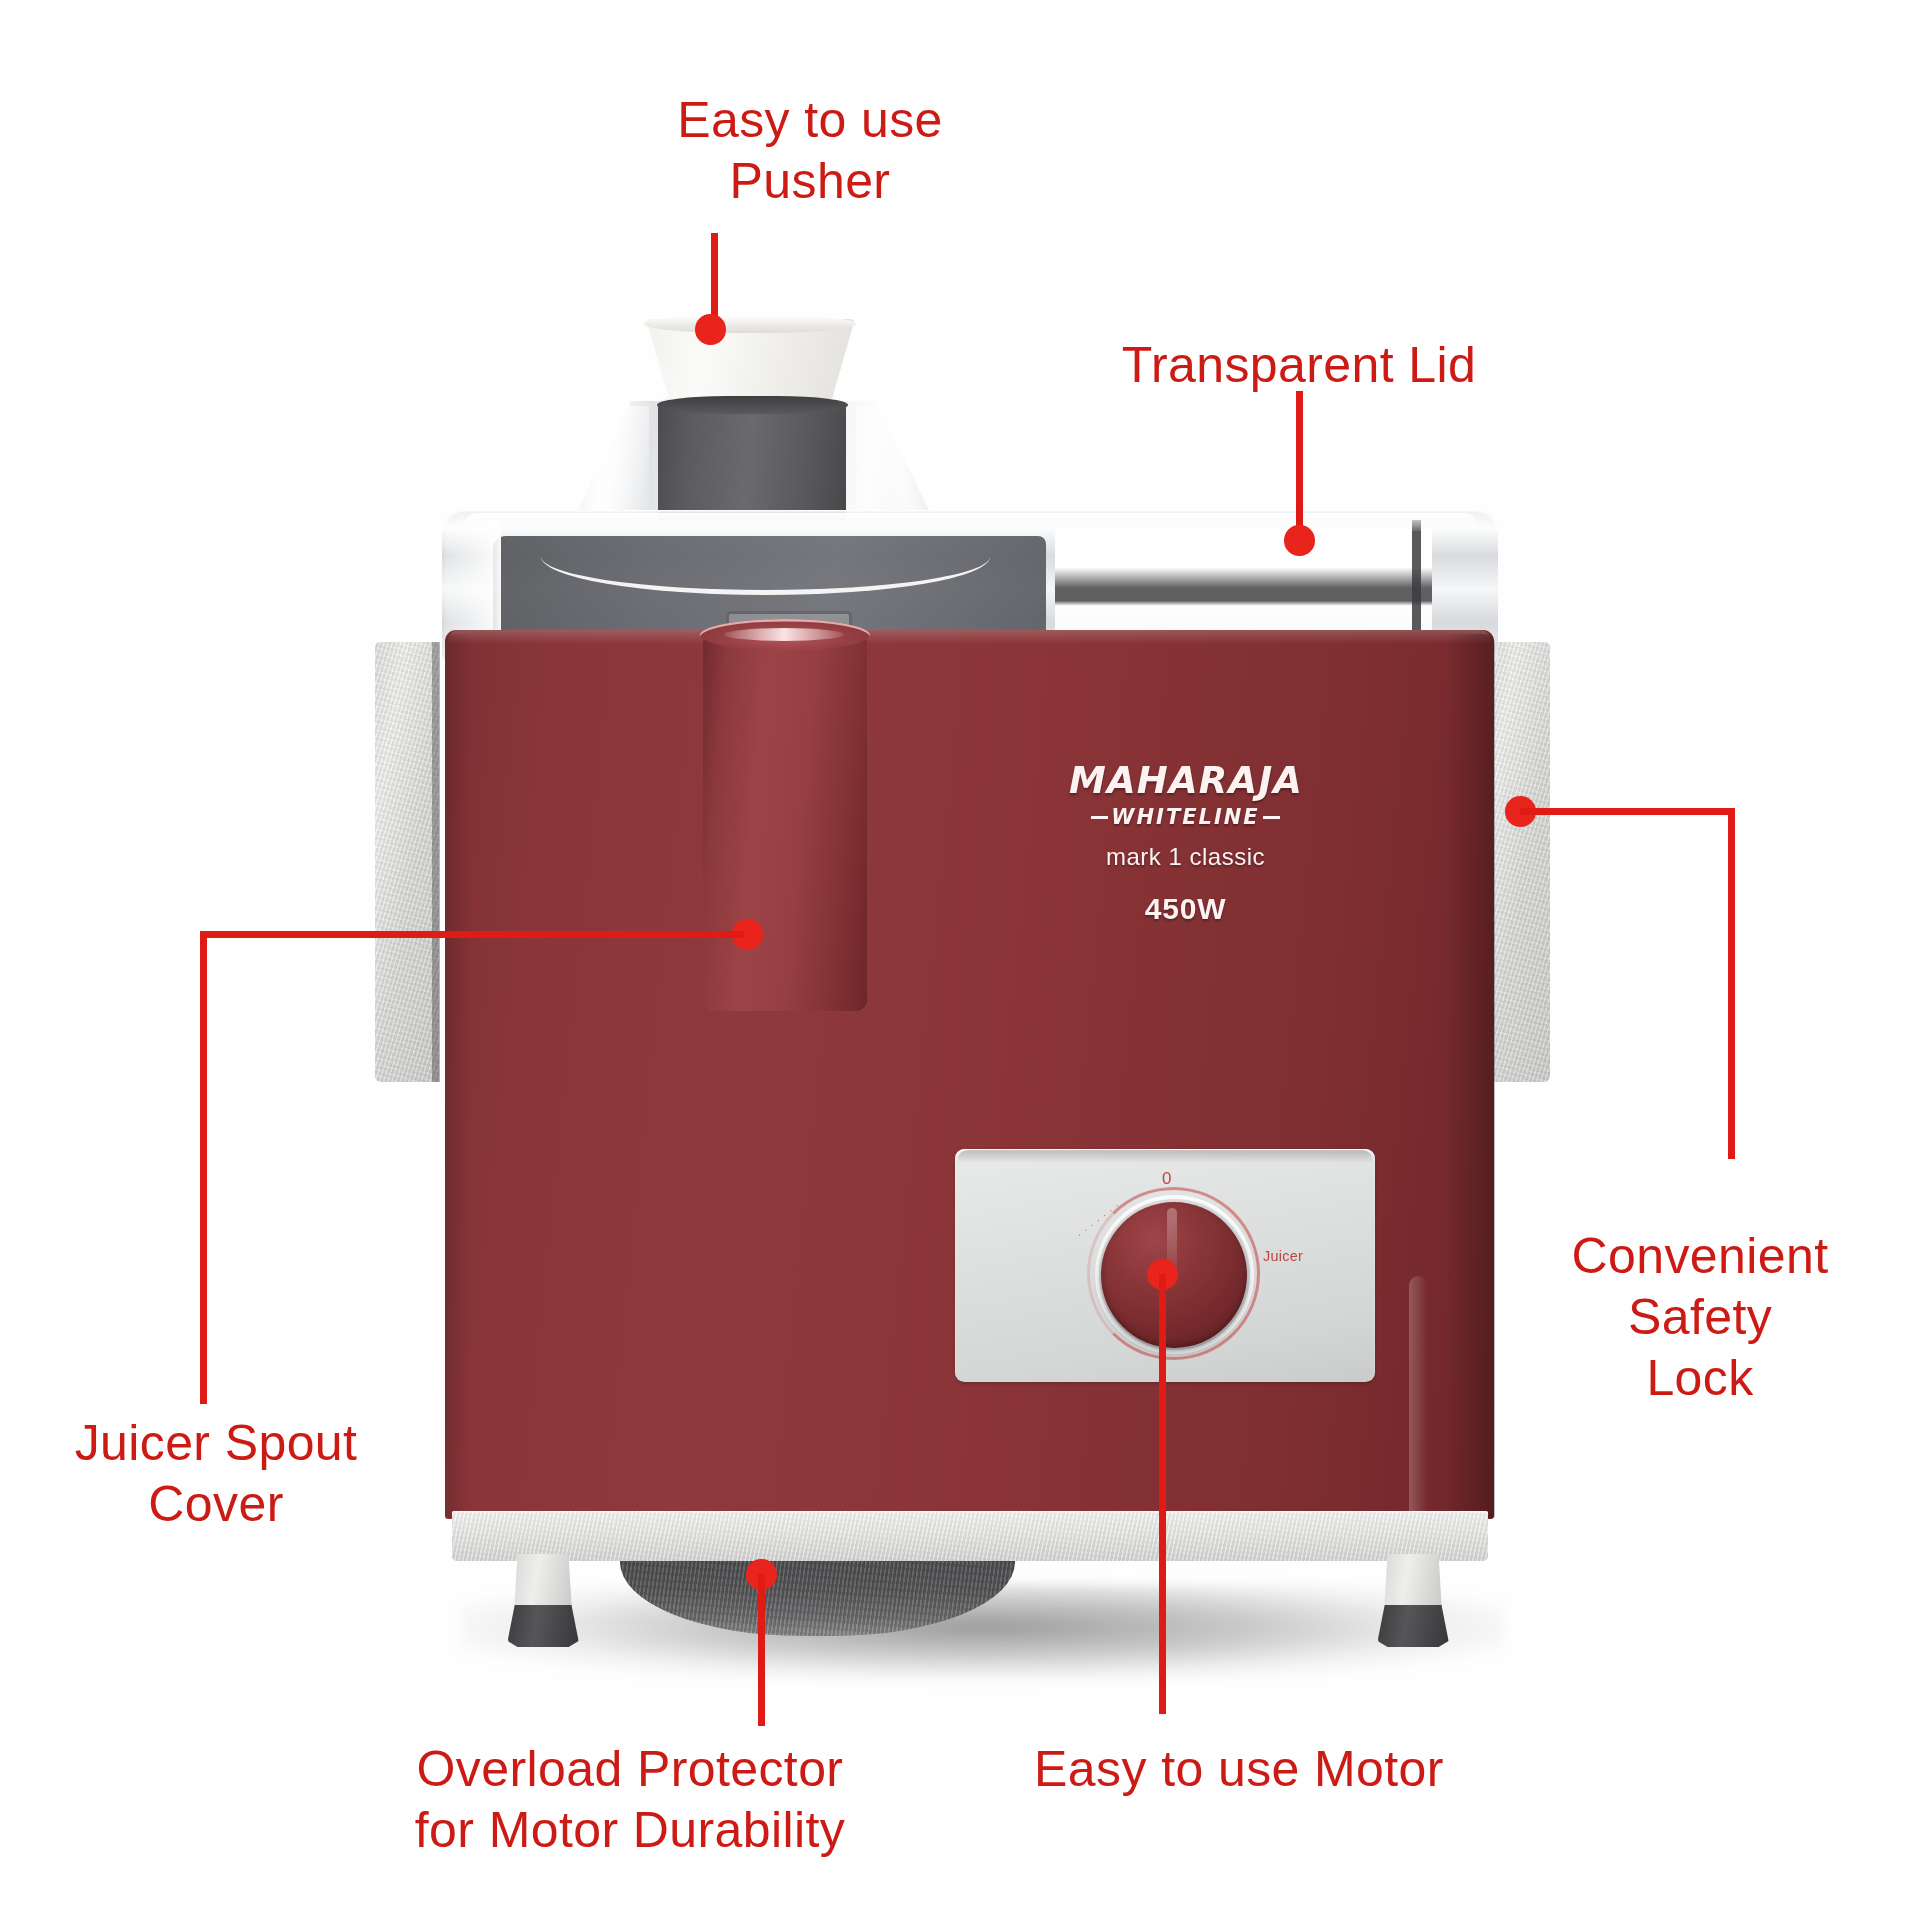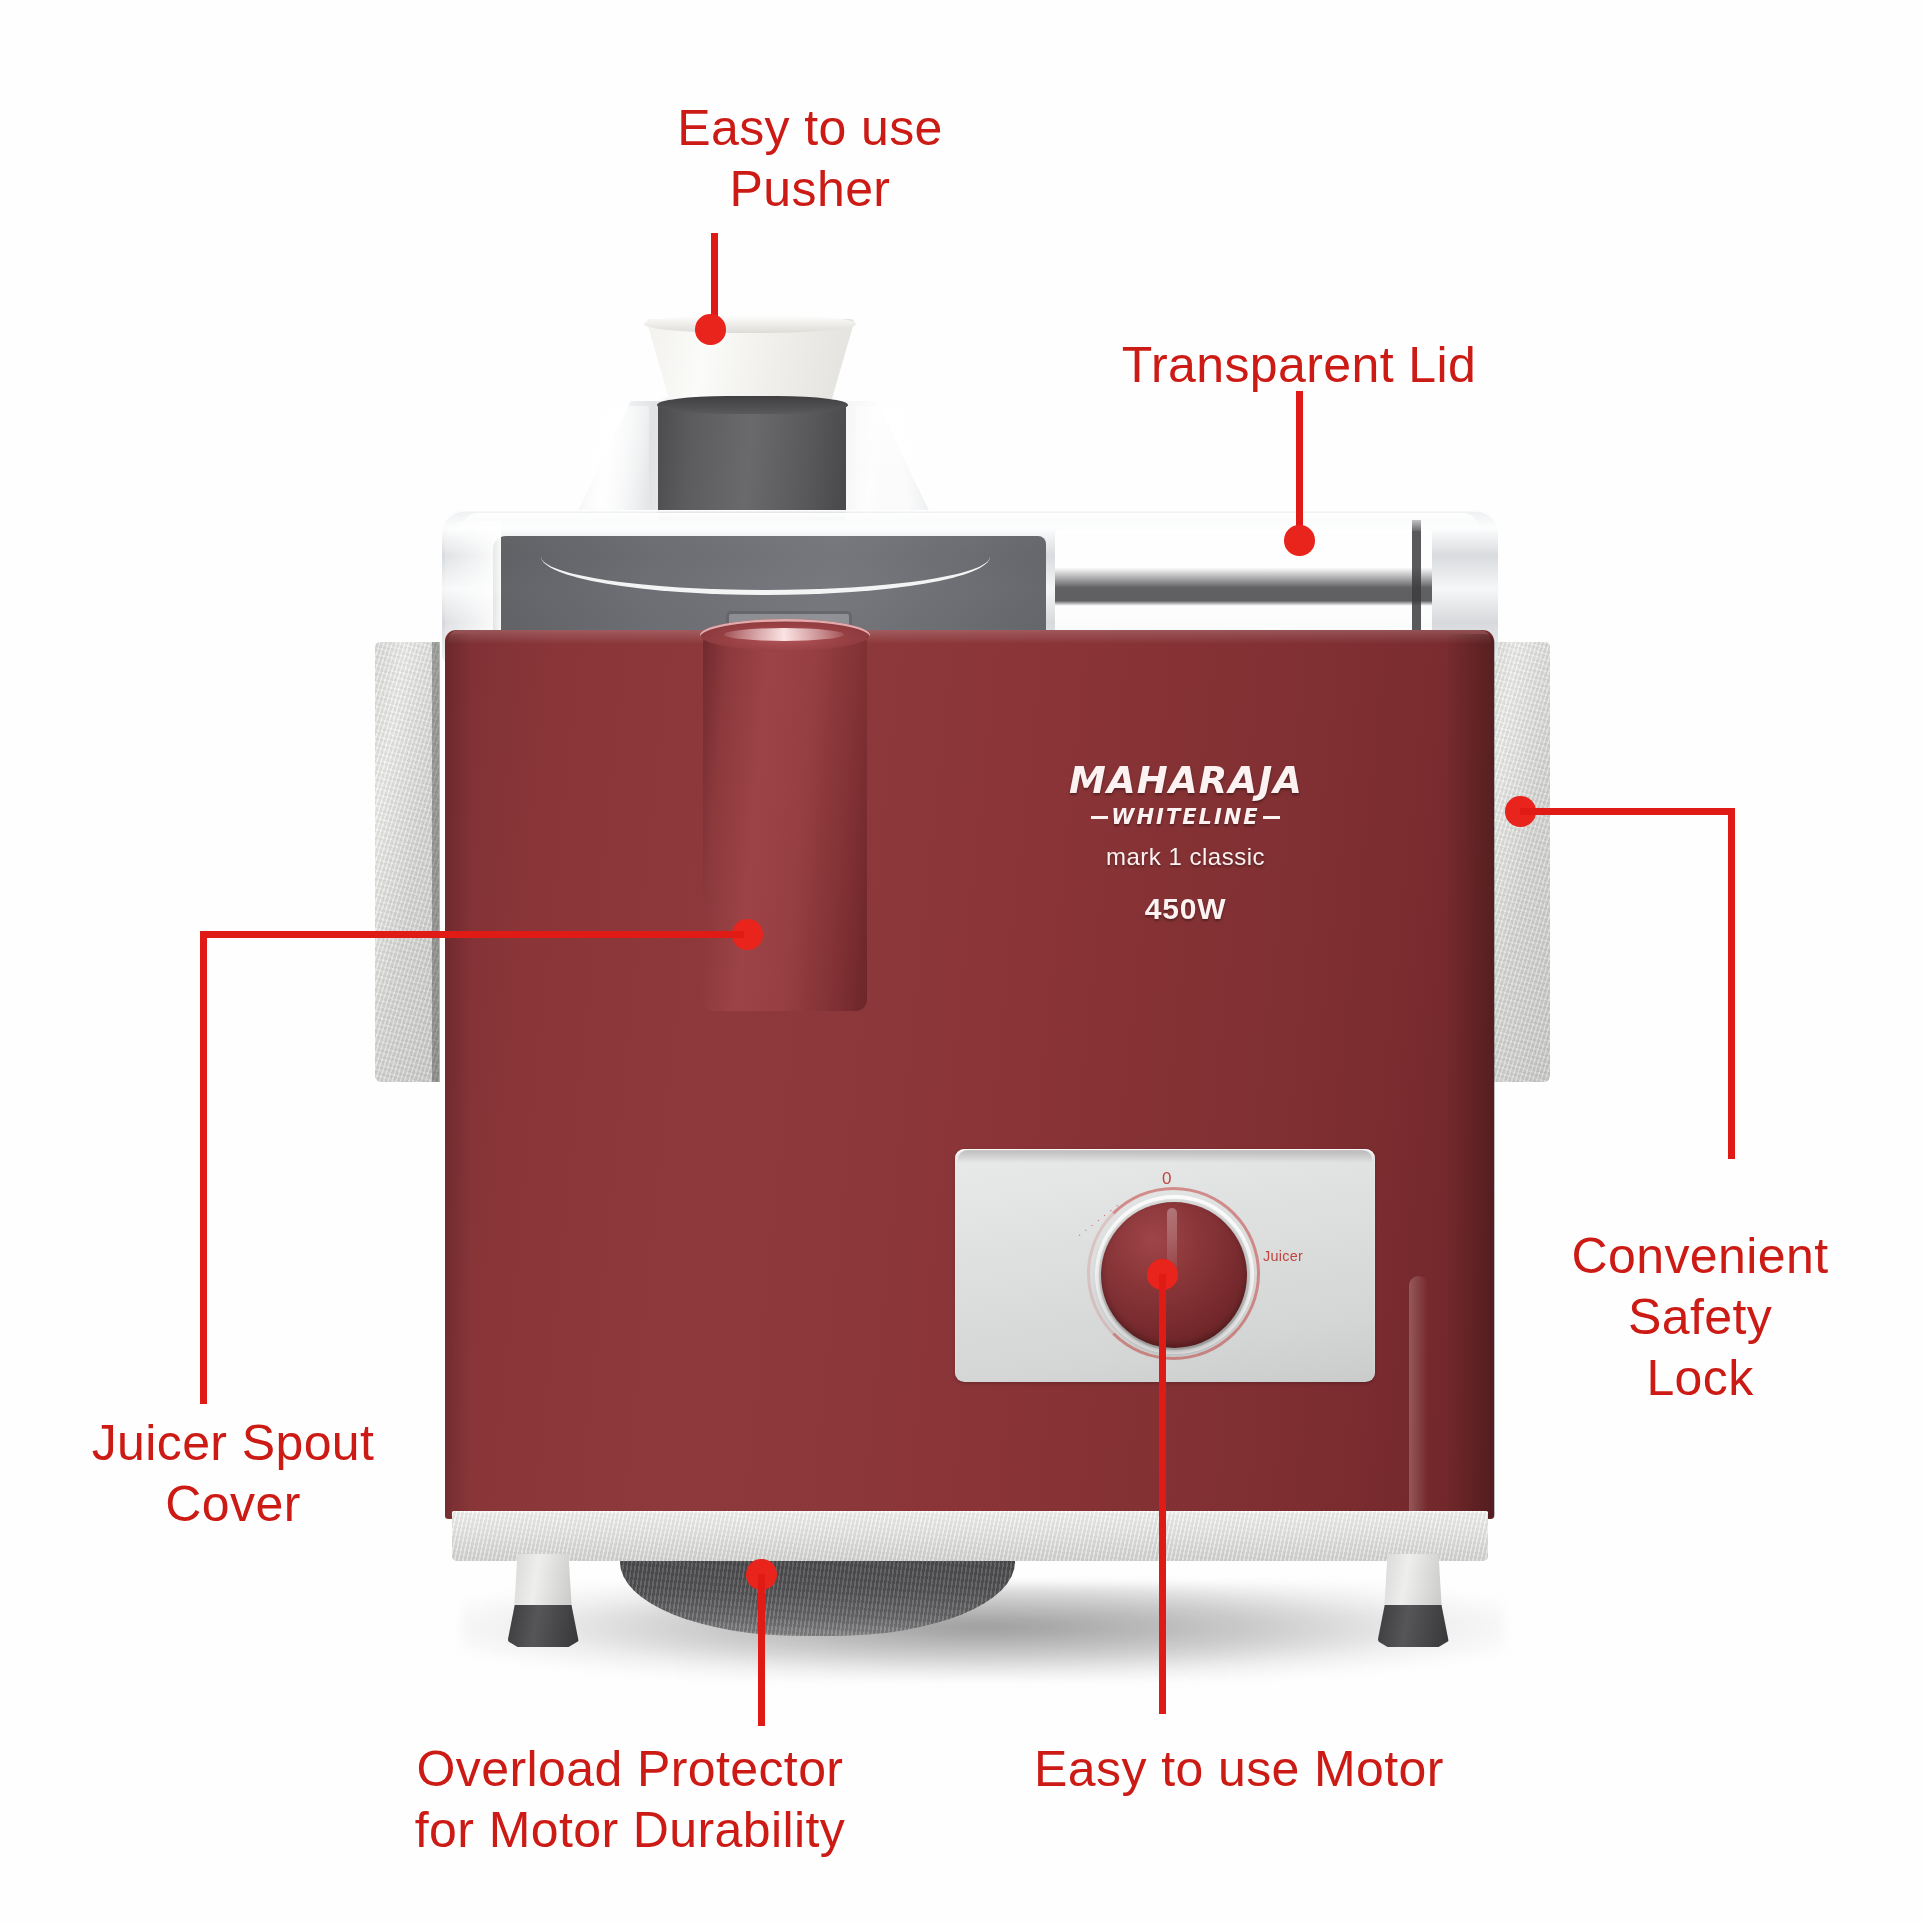--- a/index.html
+++ b/index.html
@@ -572,39 +572,39 @@
     <div class="foot left">
       <div class="foot-leg"></div>
       <div class="foot-pad"></div>
     </div>
     <div class="foot right">
       <div class="foot-leg"></div>
       <div class="foot-pad"></div>
     </div>
   </div>
 
-  <div class="callout-text ct-center" style="left:810px; top:90px;margin-top:8px;">Easy to use
+  <div class="callout-text ct-center" style="left:810px; top:90px;">Easy to use
 Pusher</div>
   <div class="lead-v" style="left:711px; top:233px; height:98px;"></div>
   <div class="lead-dot" style="left:695px; top:314px;"></div>
 
   <div class="callout-text ct-center" style="left:1299px; top:335px;">Transparent Lid</div>
   <div class="lead-v" style="left:1296px; top:391px; height:152px;"></div>
   <div class="lead-dot" style="left:1284px; top:525px;"></div>
 
   <div class="lead-dot" style="left:1505px; top:796px;"></div>
   <div class="lead-h" style="left:1520px; top:808px; width:215px;"></div>
   <div class="lead-v" style="left:1728px; top:808px; height:351px;"></div>
   <div class="callout-text ct-center" style="left:1700px; top:1226px;">Convenient
 Safety Lock</div>
 
   <div class="lead-dot" style="left:732px; top:919px;"></div>
   <div class="lead-h" style="left:200px; top:931px; width:544px;"></div>
   <div class="lead-v" style="left:200px; top:931px; height:473px;"></div>
-  <div class="callout-text ct-center" style="left:233px; top:1413px;">Juicer Spout
+  <div class="callout-text ct-center" style="left:216px; top:1413px;">Juicer Spout
 Cover</div>
 
   <div class="lead-dot" style="left:746px; top:1559px;"></div>
   <div class="lead-v" style="left:758px; top:1574px; height:152px;"></div>
   <div class="callout-text ct-center" style="left:630px; top:1739px;">Overload Protector
 for Motor Durability</div>
 
   <div class="lead-dot" style="left:1147px; top:1259px;"></div>
   <div class="lead-v" style="left:1159px; top:1274px; height:440px;"></div>
   <div class="callout-text ct-center" style="left:1239px; top:1739px;">Easy to use Motor</div>

